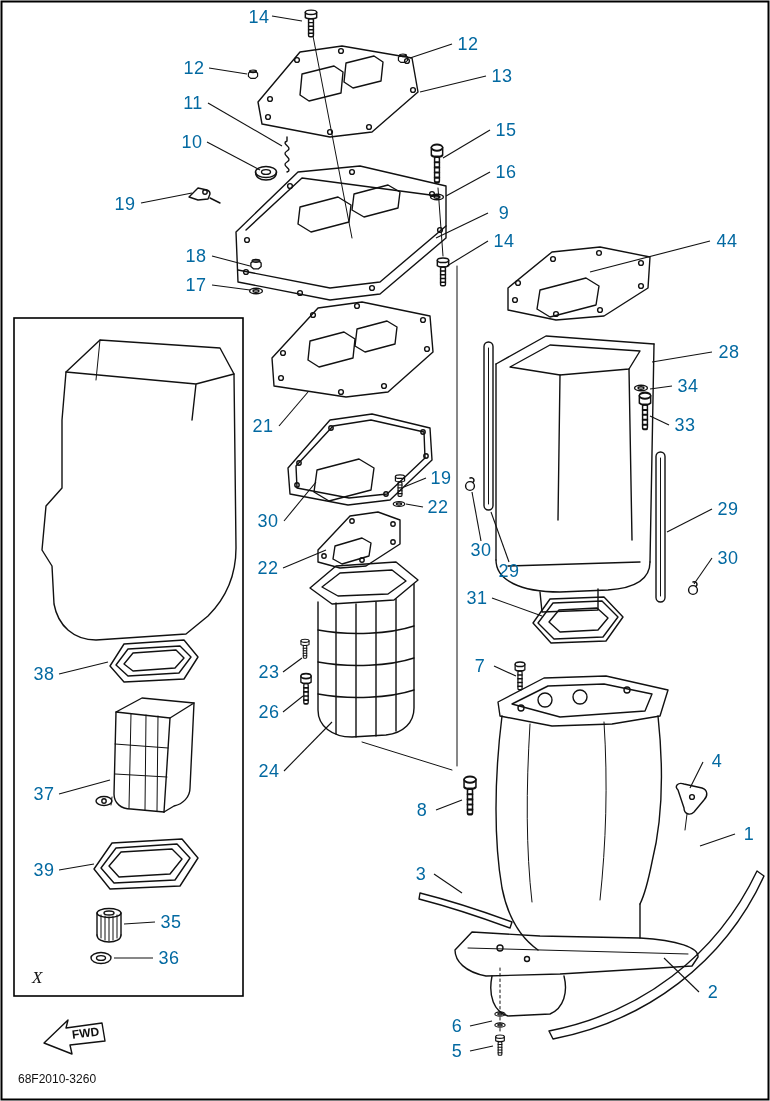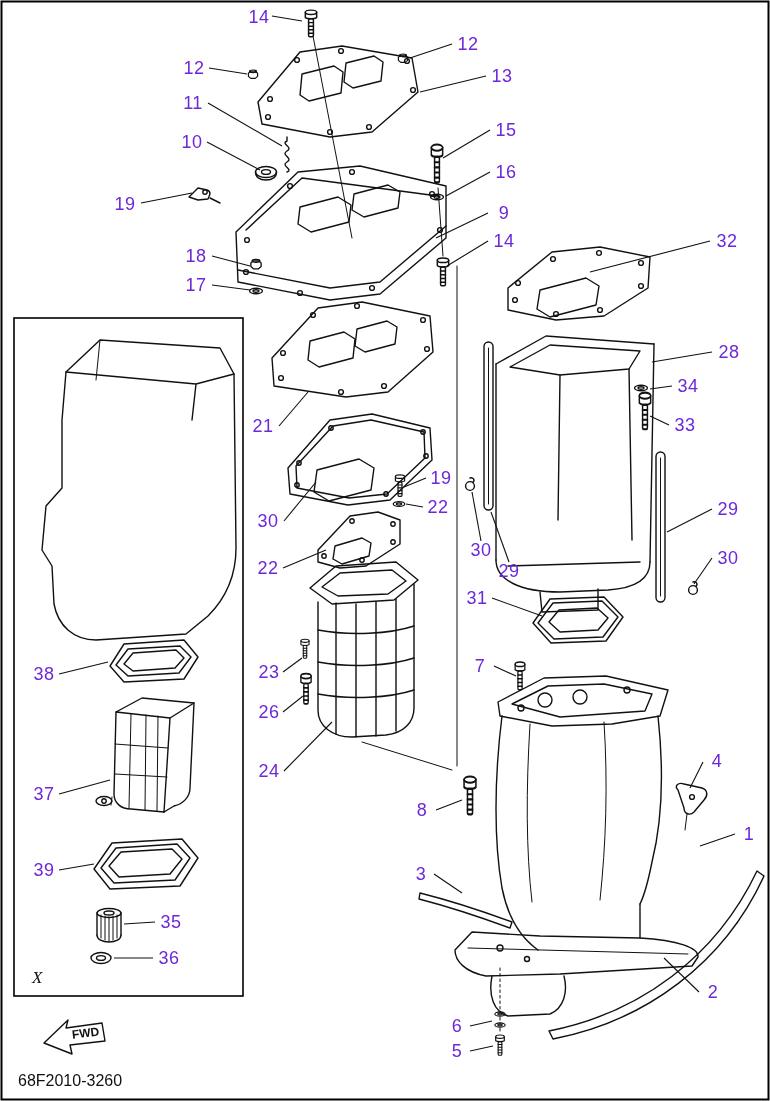--- a/index.html
+++ b/index.html
@@ -6,22 +6,22 @@
   .stage{position:relative;width:770px;height:1101px;background:#fff;
          font-family:"Liberation Sans",sans-serif;overflow:hidden;}
   .stage > svg{position:absolute;left:0;top:0;}
   svg .ln{stroke:#111;fill:none;stroke-width:1.4;stroke-linejoin:round;stroke-linecap:round;}
   svg .leader{stroke:#111;fill:none;stroke-width:1.1;}
   svg .thin{stroke-width:1;}
   svg .dash{stroke-dasharray:2.5 3;}
   svg .frame{stroke:#000;stroke-width:2;fill:none;}
   svg .inset-frame{stroke:#000;stroke-width:1.6;fill:none;}
   .callout{position:absolute;transform:translate(-50%,-50%);font-size:18px;line-height:1;
-           color:#6d28d9;letter-spacing:.5px;white-space:nowrap;}
-  .code{position:absolute;left:18px;top:1072px;font-size:16px;color:#111;}
+           color:#0369a1;letter-spacing:.5px;white-space:nowrap;}
+  .code{position:absolute;left:18px;top:1072px;font-size:12px;color:#111;}
   .inset-x{position:absolute;left:32px;top:968px;font-size:17px;font-style:italic;
            font-family:"Liberation Serif",serif;color:#111;}
   .fwd-text{font-weight:bold;font-size:12px;font-family:"Liberation Sans",sans-serif;
             fill:#111;stroke:none;}
 </style>
 </head>
 <body>
 
 <div class="stage">
 
@@ -334,21 +334,21 @@
   <div class="callout" style="left:468px;top:44px">12</div>
   <div class="callout" style="left:194px;top:68px">12</div>
   <div class="callout" style="left:502px;top:76px">13</div>
   <div class="callout" style="left:193px;top:103px">11</div>
   <div class="callout" style="left:192px;top:142px">10</div>
   <div class="callout" style="left:506px;top:130px">15</div>
   <div class="callout" style="left:506px;top:172px">16</div>
   <div class="callout" style="left:125px;top:204px">19</div>
   <div class="callout" style="left:504px;top:213px">9</div>
   <div class="callout" style="left:504px;top:241px">14</div>
-  <div class="callout" style="left:727px;top:241px">32</div>
+  <div class="callout" style="left:727px;top:241px">44</div>
   <div class="callout" style="left:196px;top:256px">18</div>
   <div class="callout" style="left:196px;top:285px">17</div>
   <div class="callout" style="left:729px;top:352px">28</div>
   <div class="callout" style="left:688px;top:386px">34</div>
   <div class="callout" style="left:685px;top:425px">33</div>
   <div class="callout" style="left:263px;top:426px">21</div>
   <div class="callout" style="left:441px;top:478px">19</div>
   <div class="callout" style="left:438px;top:507px">22</div>
   <div class="callout" style="left:268px;top:521px">30</div>
   <div class="callout" style="left:481px;top:550px">30</div>

